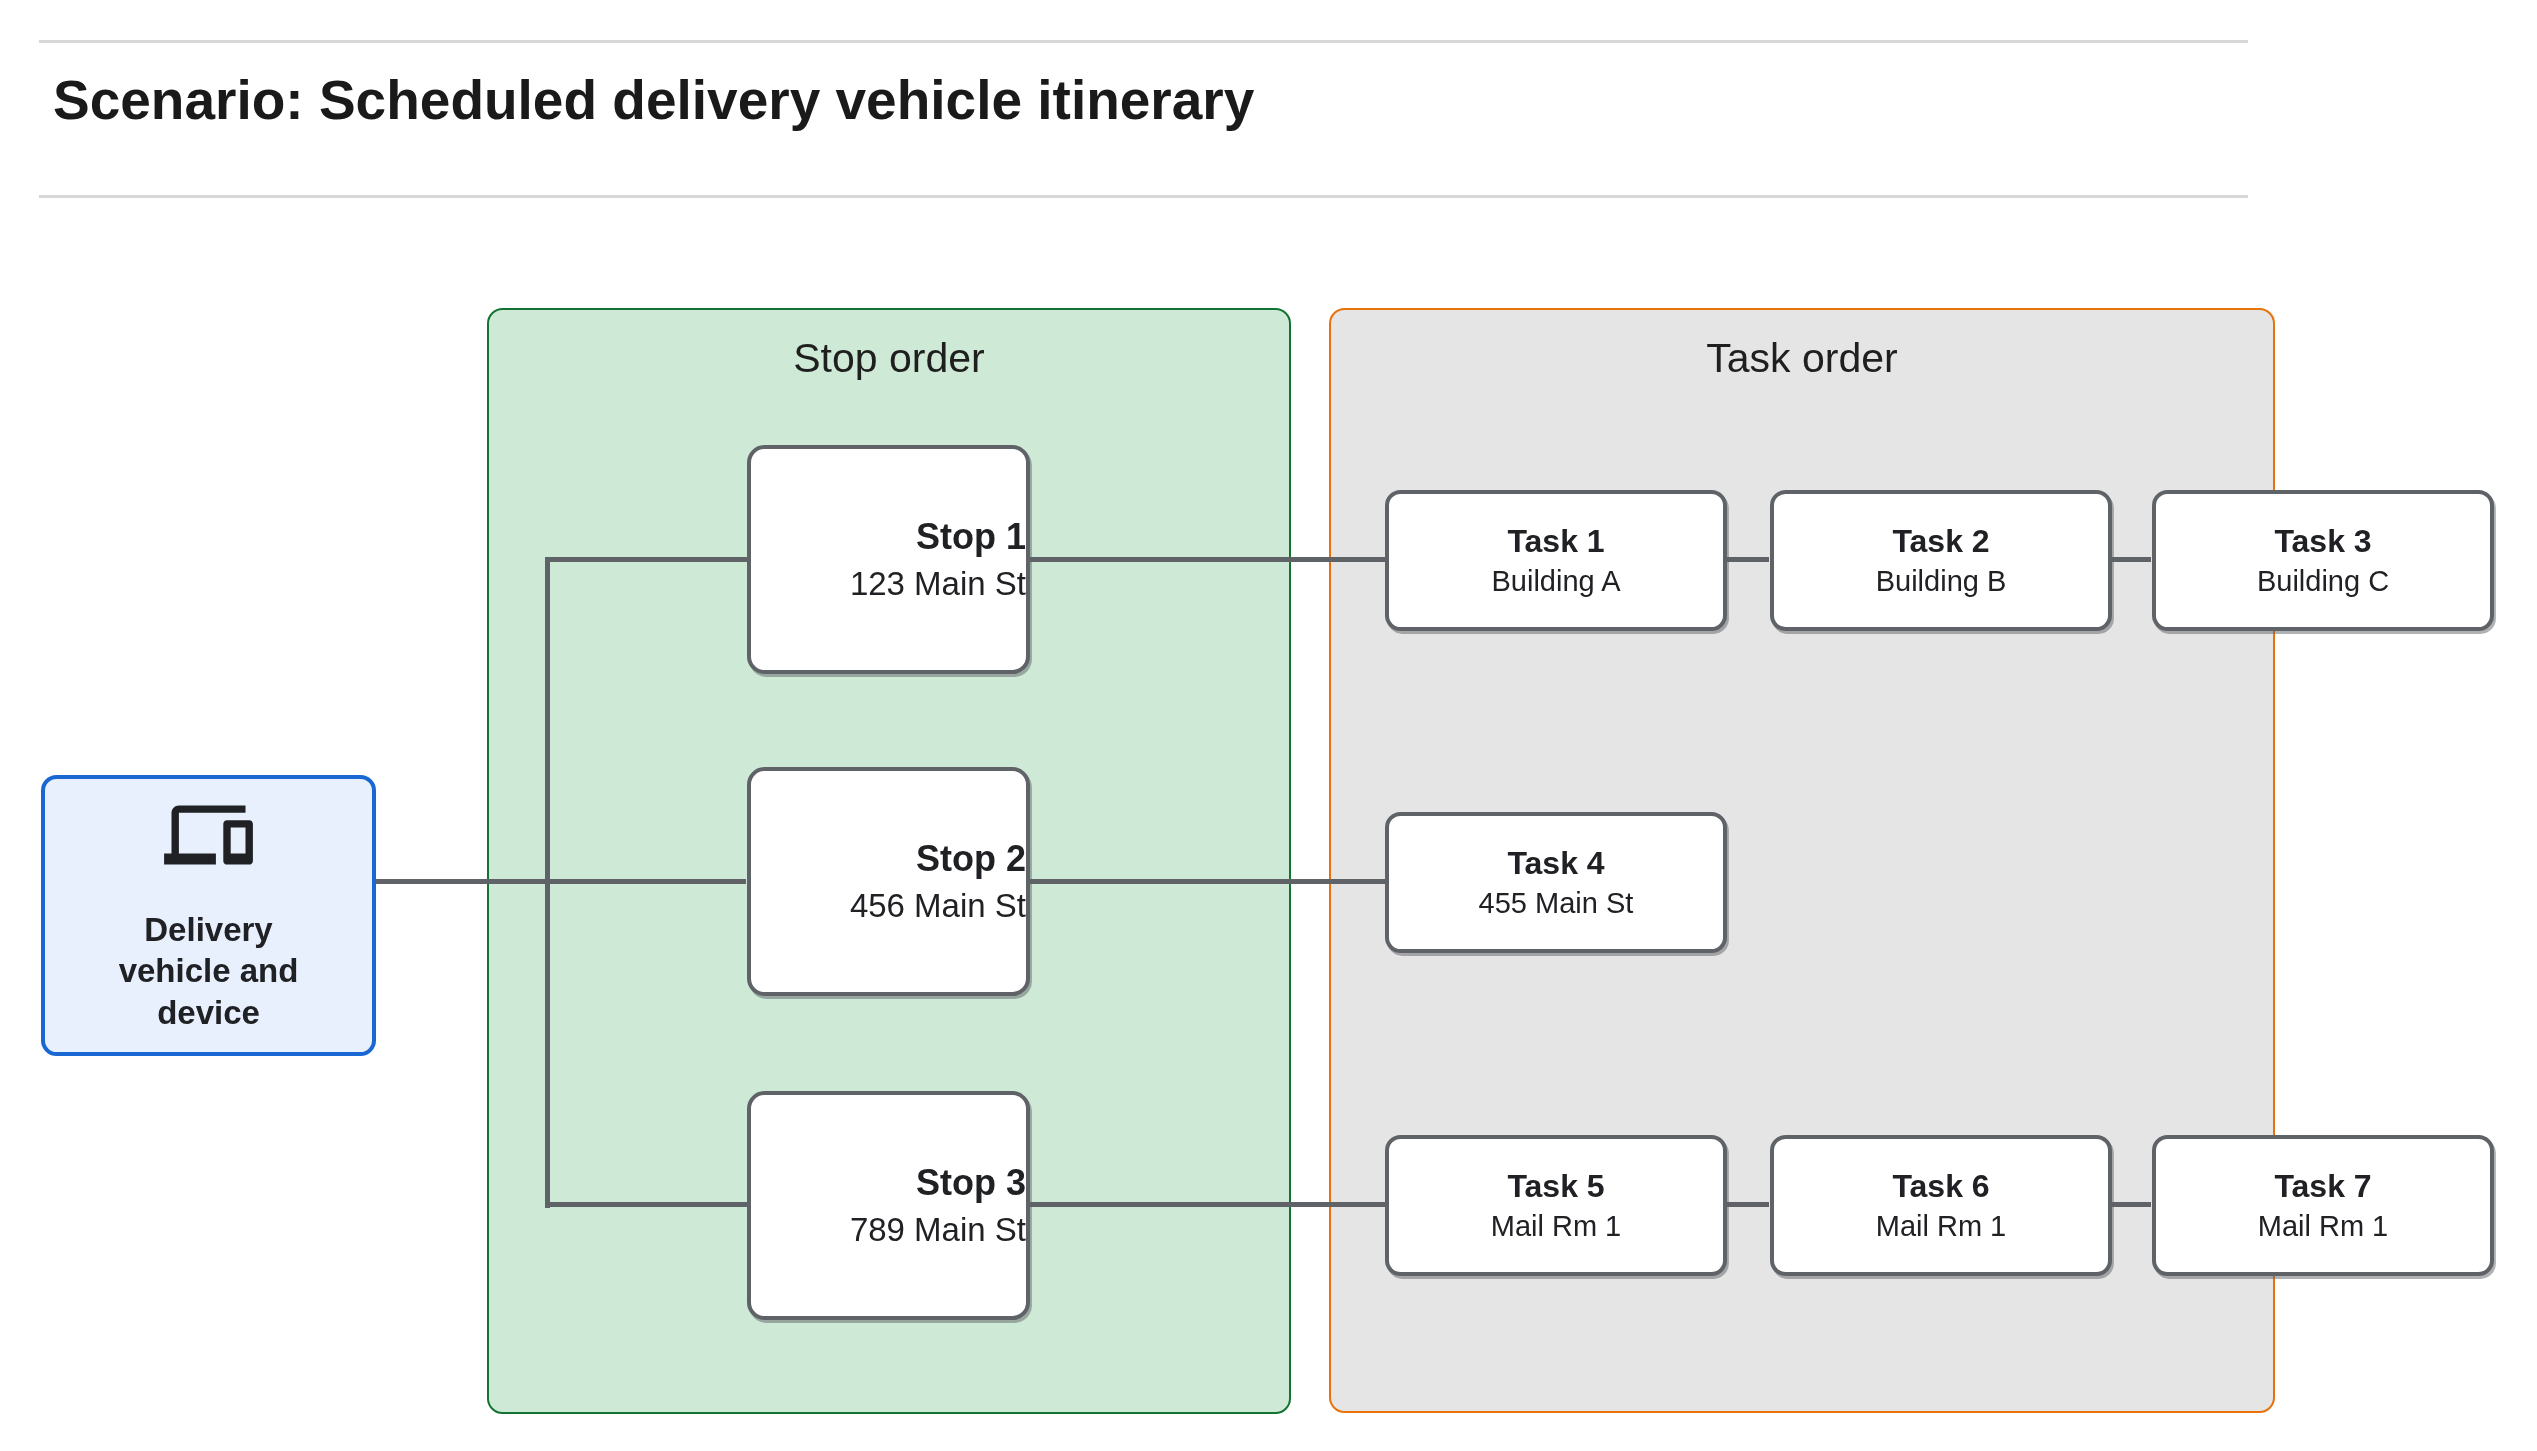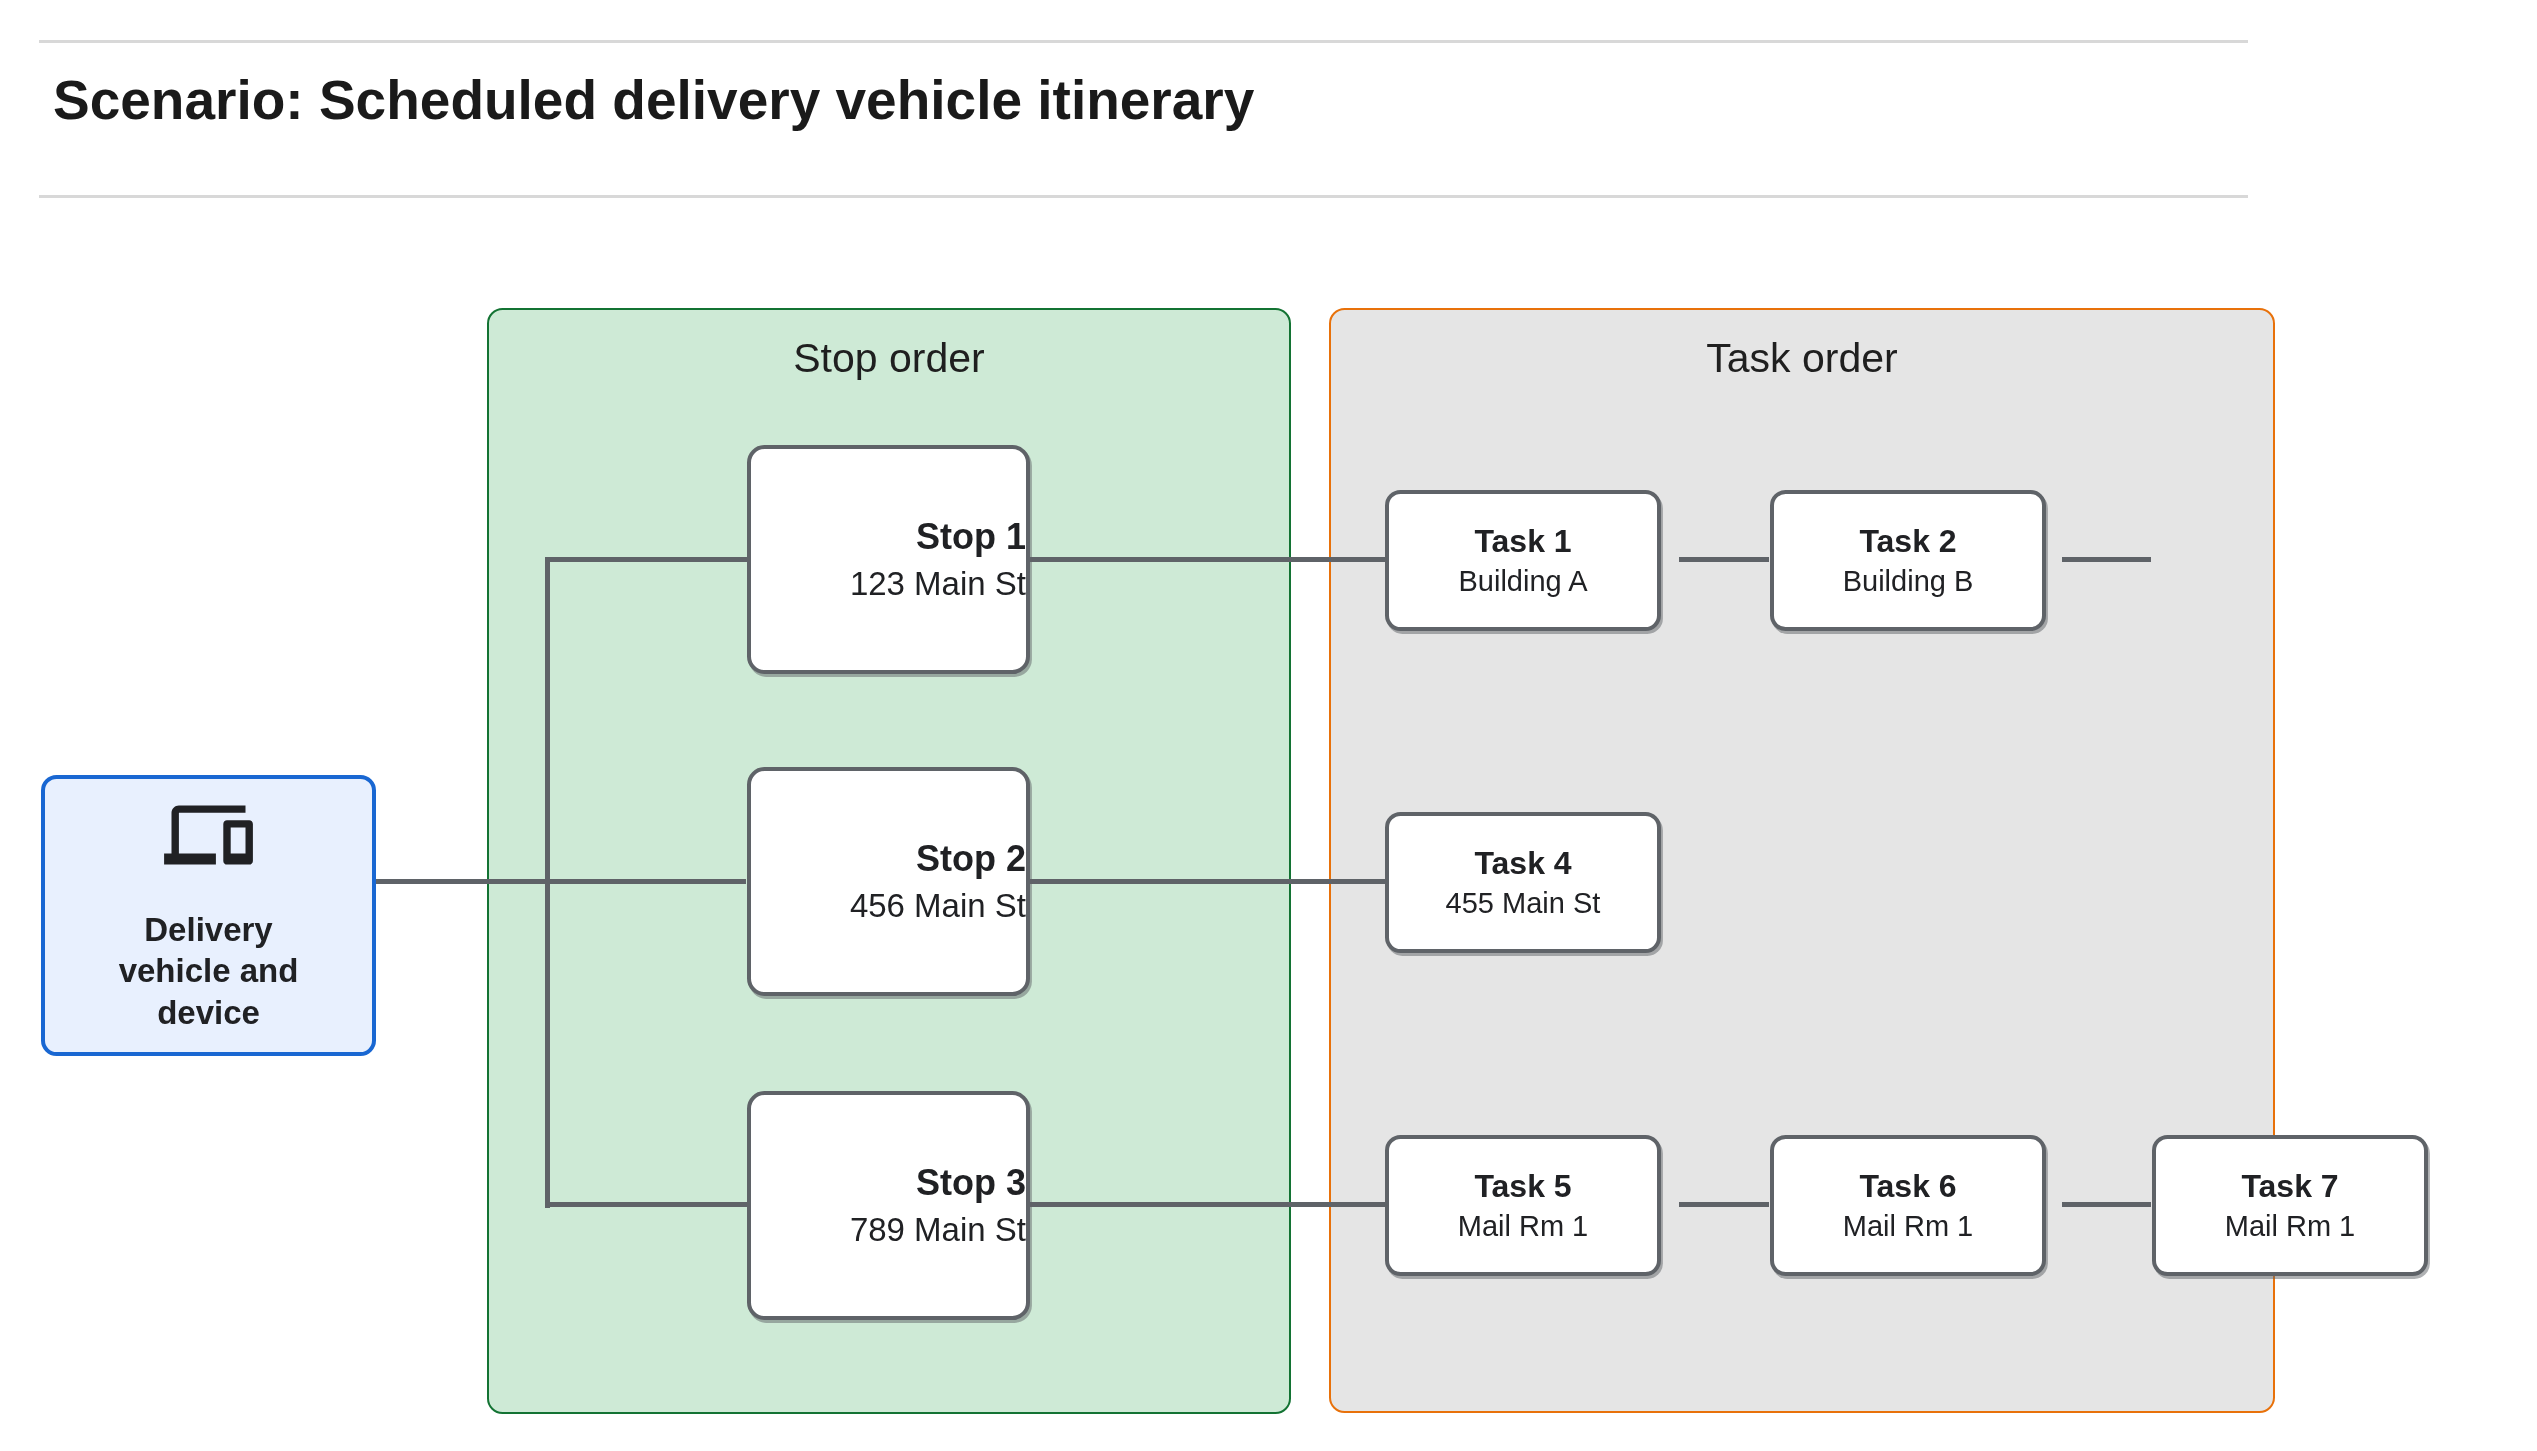--- a/index.html
+++ b/index.html
@@ -99,21 +99,21 @@
   }
   .stop-node {
     left: 747px;
     width: 283px;
     height: 229px;
     align-items: flex-end;
   }
   .stop-node .node-title { font-size: 36px; margin-bottom: 7.8px; }
   .stop-node .node-sub   { font-size: 33px; }
   .task-node {
-    width: 276px;
+    width: 342px;
     height: 141px;
     border-radius: 15.5px;
   }
   .task-node .node-title { font-size: 32px; margin-bottom: 5.8px; }
   .task-node .node-sub   { font-size: 29px; }
   .source-node {
     position: absolute;
     left: 41px;
     top: 775px;
     width: 335px;
@@ -190,20 +190,24 @@
   </div>
 
   <div class="node task-node" style="left:1385px; top:490px">
     <span class="node-title">Task 1</span>
     <span class="node-sub">Building A</span>
   </div>
   <div class="node task-node" style="left:1770px; top:490px">
     <span class="node-title">Task 2</span>
     <span class="node-sub">Building B</span>
   </div>
+  <div class="node task-node" style="left:2152px; top:490px">
+    <span class="node-title">Task 3</span>
+    <span class="node-sub">Building C</span>
+  </div>
 
   <div class="node task-node" style="left:1385px; top:812px">
     <span class="node-title">Task 4</span>
     <span class="node-sub">455 Main St</span>
   </div>
 
   <div class="node task-node" style="left:1385px; top:1135px">
     <span class="node-title">Task 5</span>
     <span class="node-sub">Mail Rm 1</span>
   </div>

